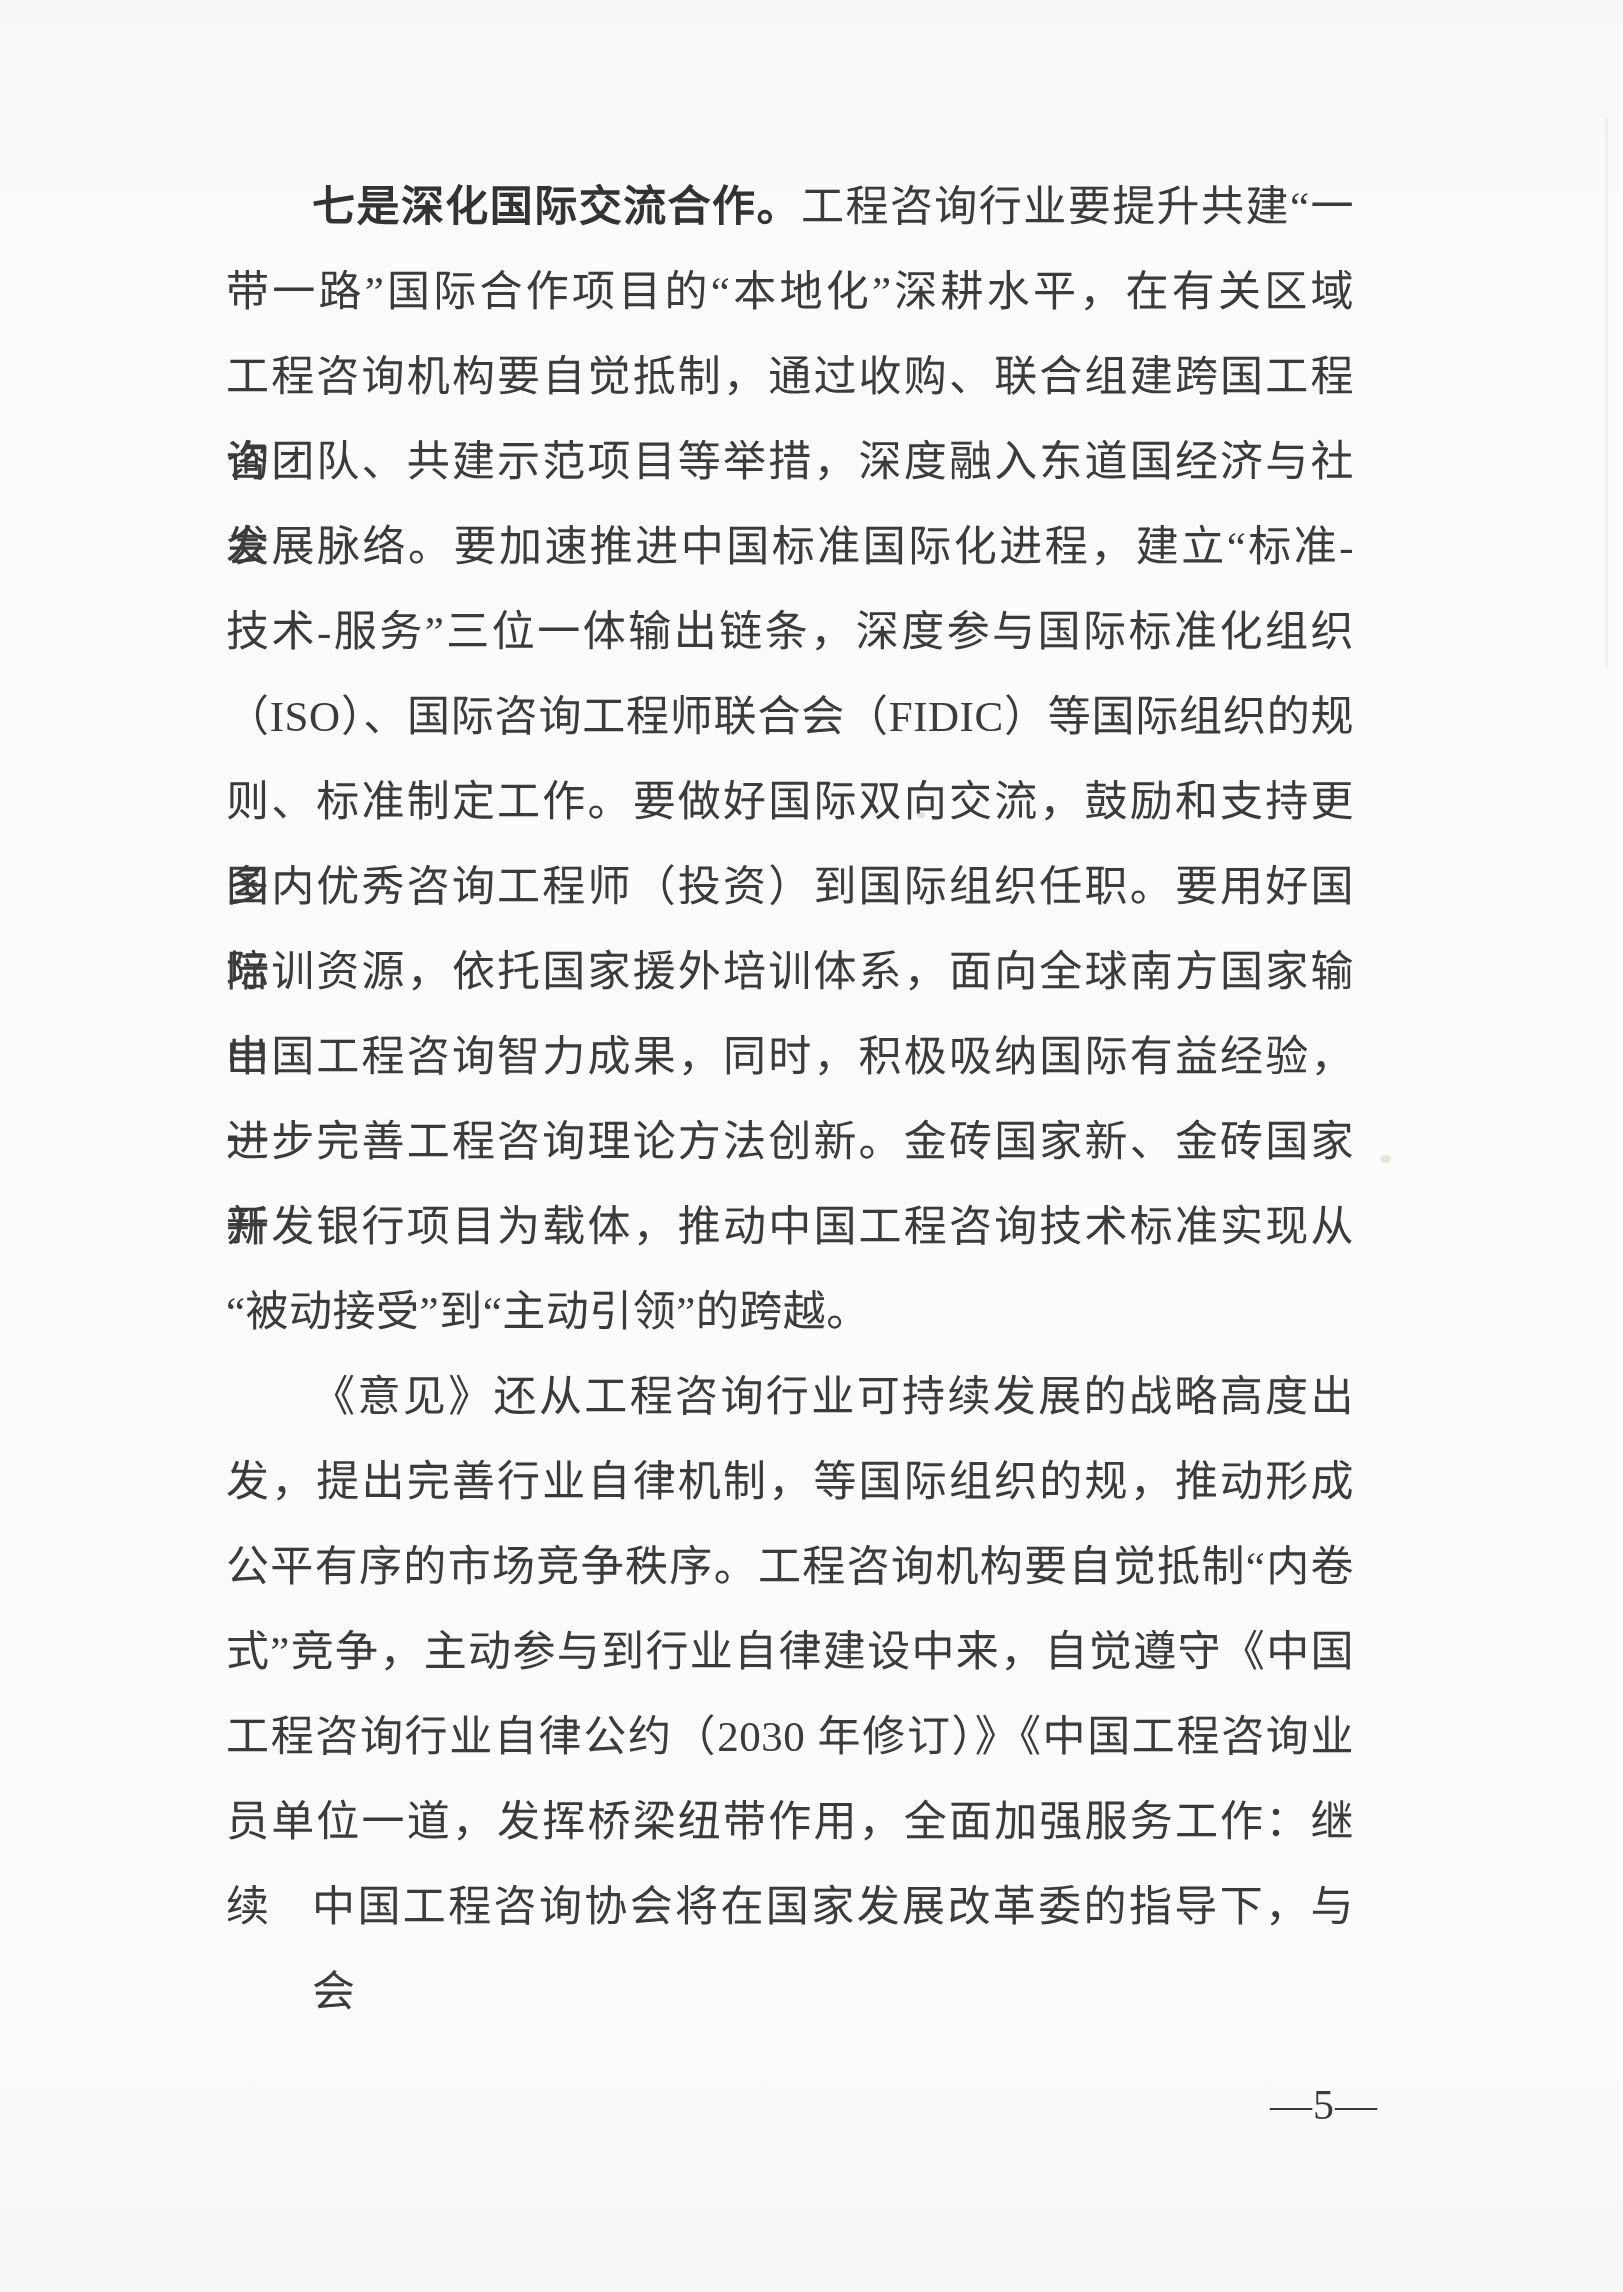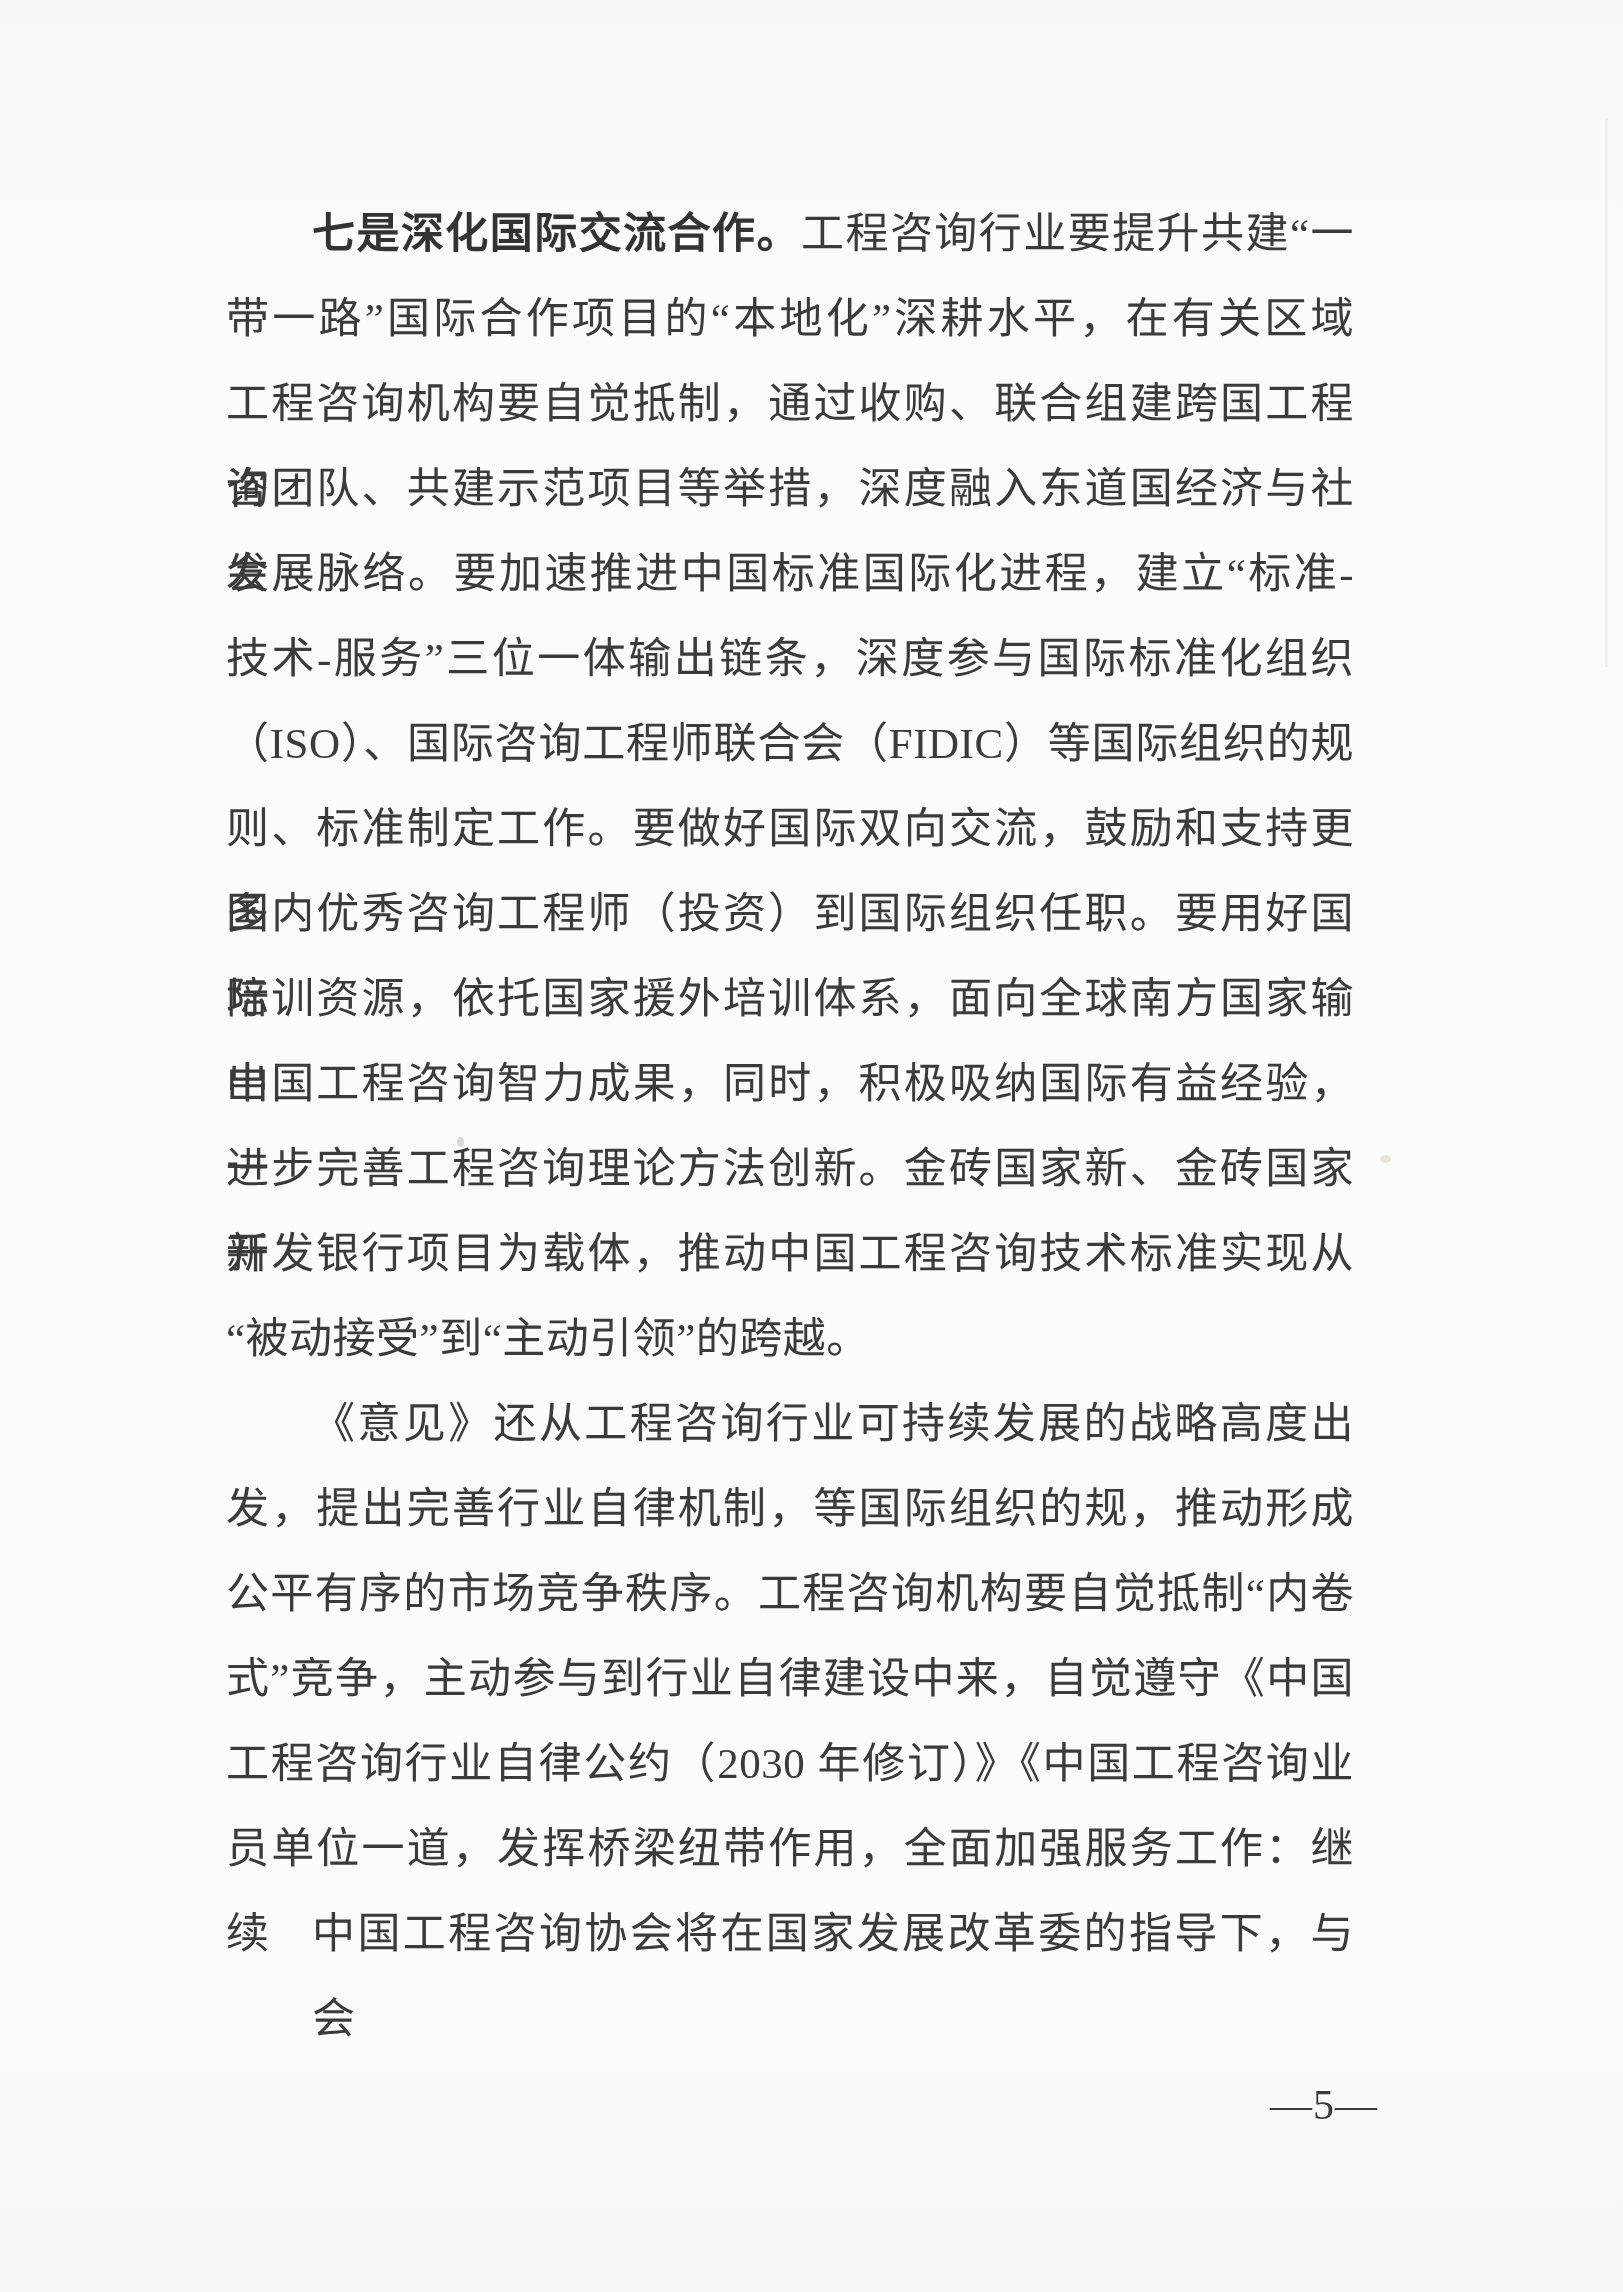--- a/index.html
+++ b/index.html
@@ -18,21 +18,21 @@
   
   .paper-tint {
     position: absolute;
     inset: 0;
     background: linear-gradient(180deg, rgba(0,0,0,0.012) 0%, rgba(0,0,0,0) 12%, rgba(0,0,0,0) 88%, rgba(0,0,0,0.015) 100%);
     pointer-events: none;
   }
   .doc-body {
     position: absolute;
     left: 226px;
-    top: 191px;
+    top: 164px;
     width: 1128px;
   }
   .para { margin: 0; }
   .line {
     height: 85px;
     line-height: 85px;
     font-size: 43px;
     letter-spacing: 0.5px;
     text-align: justify;
     text-align-last: justify;

